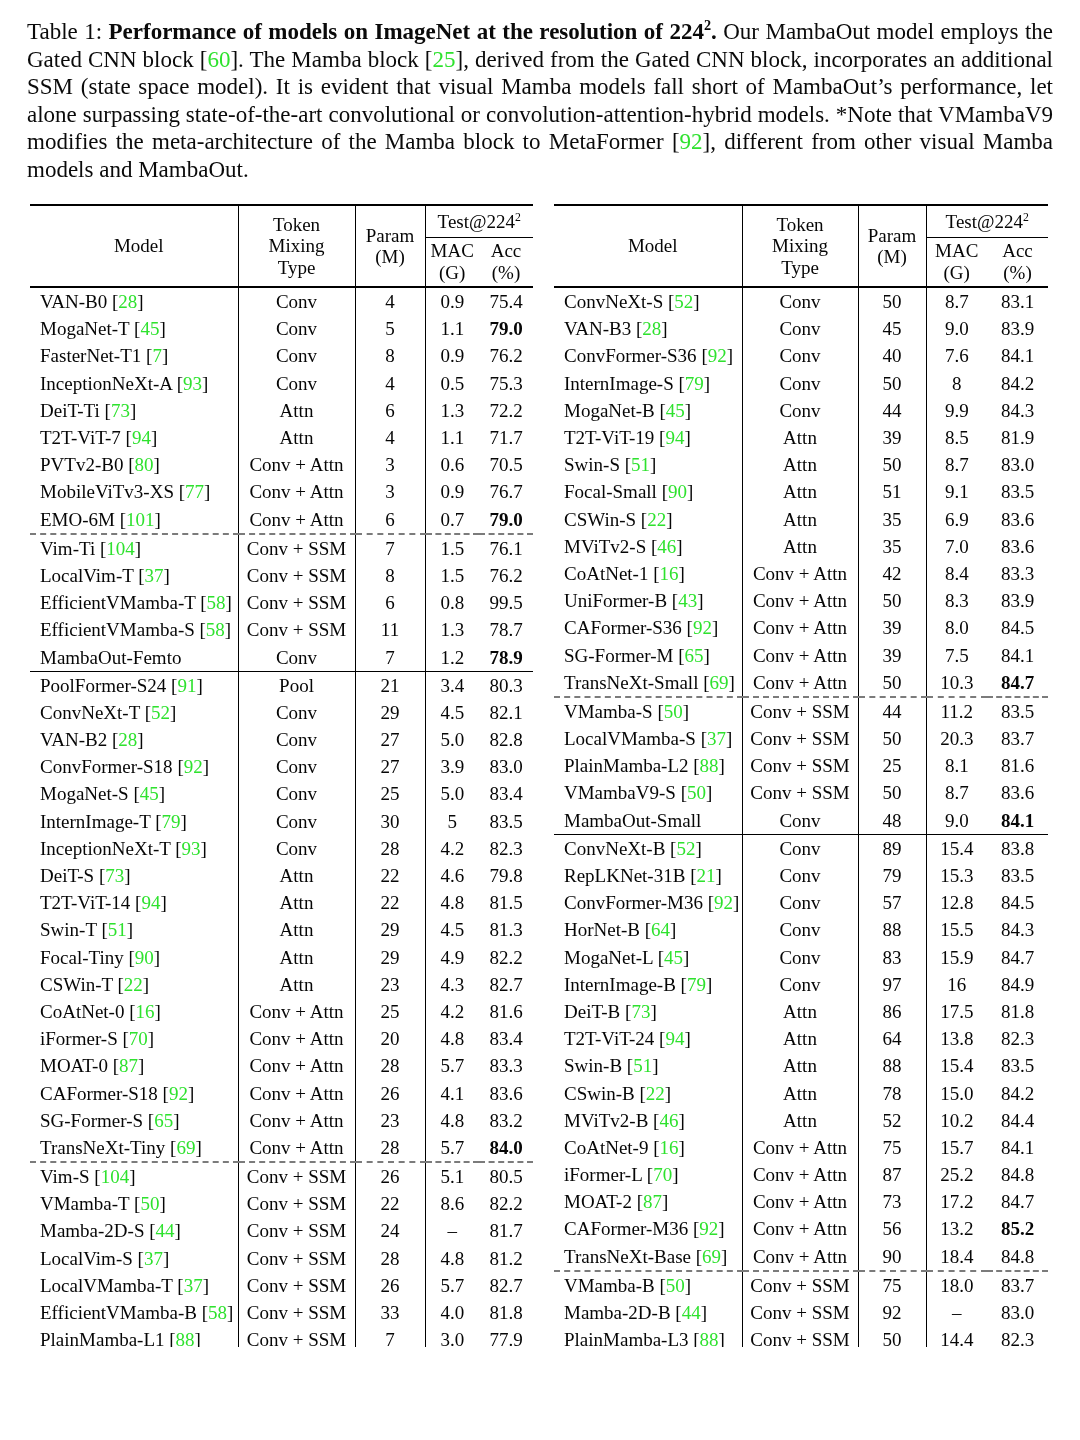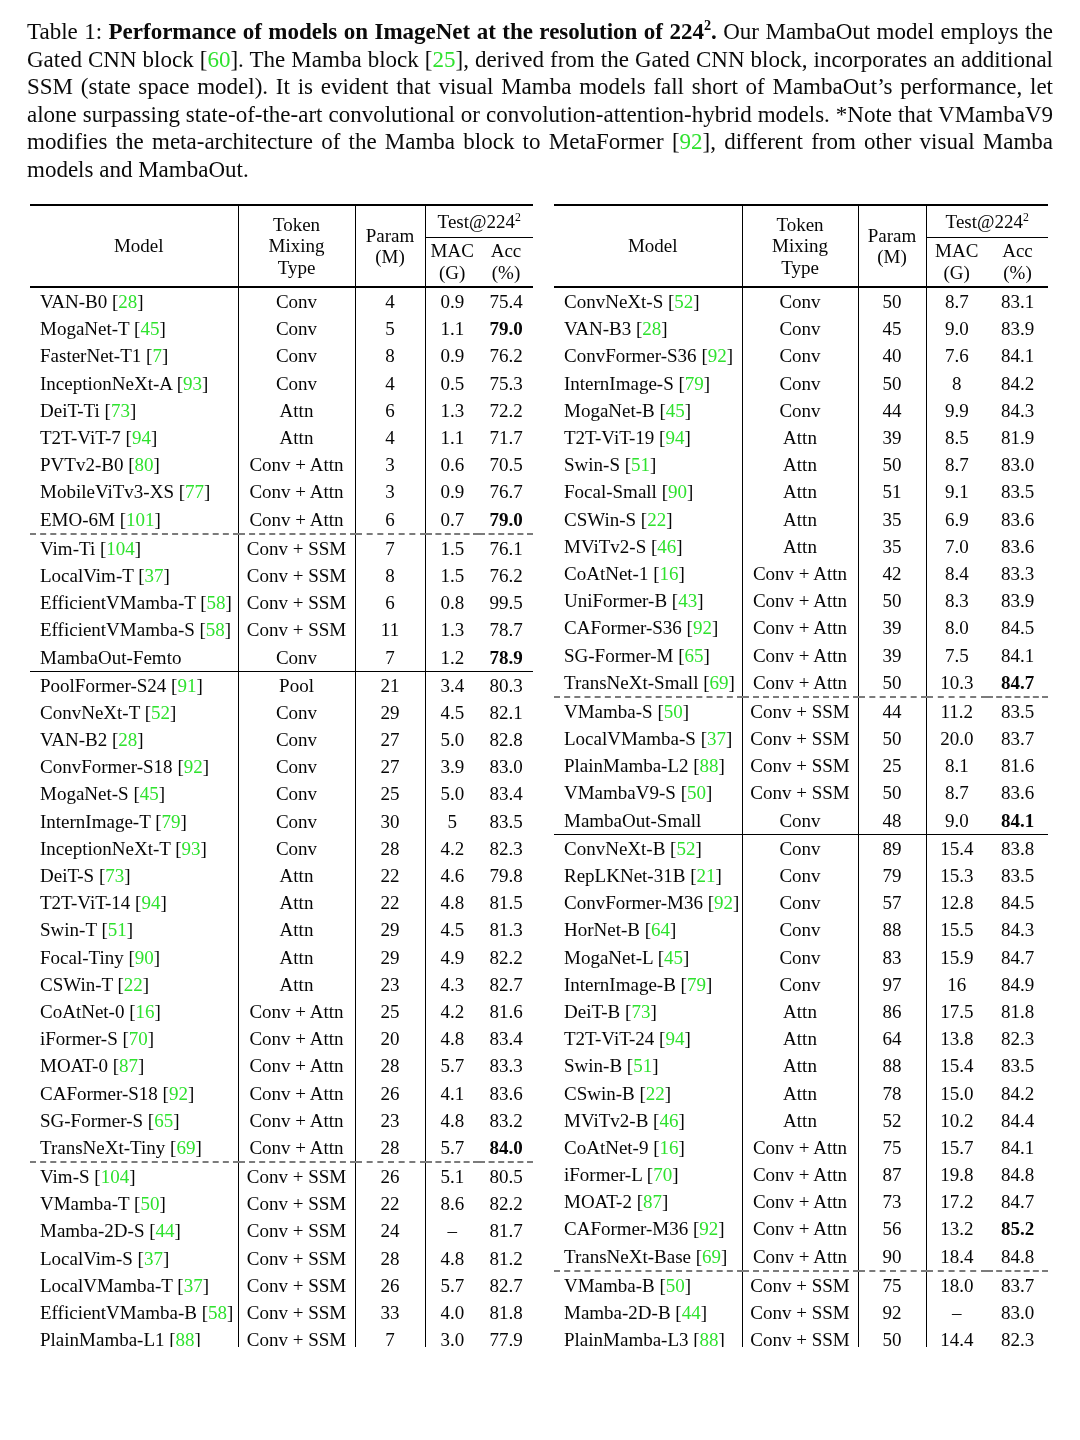--- a/index.html
+++ b/index.html
@@ -499,21 +499,21 @@
             <td class="model vr"><span>VMamba-S</span> [<span class="cite">50</span>]</td>
             <td class="vr">Conv + SSM</td>
             <td class="vr">44</td>
             <td>11.2</td>
             <td>83.5</td>
           </tr>
           <tr>
             <td class="model vr"><span>LocalVMamba-S</span> [<span class="cite">37</span>]</td>
             <td class="vr">Conv + SSM</td>
             <td class="vr">50</td>
-            <td>20.0</td>
+            <td>20.3</td>
             <td>83.7</td>
           </tr>
           <tr>
             <td class="model vr"><span>PlainMamba-L2</span> [<span class="cite">88</span>]</td>
             <td class="vr">Conv + SSM</td>
             <td class="vr">25</td>
             <td>8.1</td>
             <td>81.6</td>
           </tr>
           <tr>
@@ -611,21 +611,21 @@
             <td class="model vr"><span>CoAtNet-9</span> [<span class="cite">16</span>]</td>
             <td class="vr">Conv + Attn</td>
             <td class="vr">75</td>
             <td>15.7</td>
             <td>84.1</td>
           </tr>
           <tr>
             <td class="model vr"><span>iFormer-L</span> [<span class="cite">70</span>]</td>
             <td class="vr">Conv + Attn</td>
             <td class="vr">87</td>
-            <td>19.8</td>
+            <td>25.2</td>
             <td>84.8</td>
           </tr>
           <tr>
             <td class="model vr"><span>MOAT-2</span> [<span class="cite">87</span>]</td>
             <td class="vr">Conv + Attn</td>
             <td class="vr">73</td>
             <td>17.2</td>
             <td>84.7</td>
           </tr>
           <tr>

